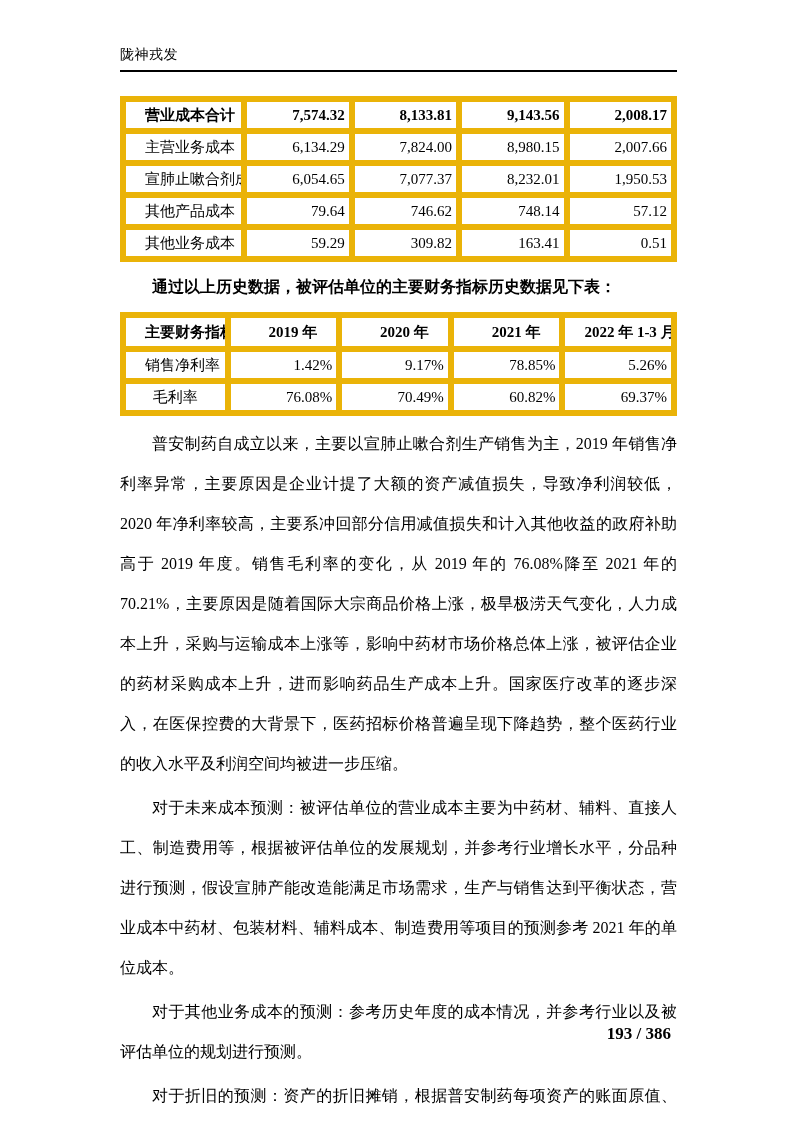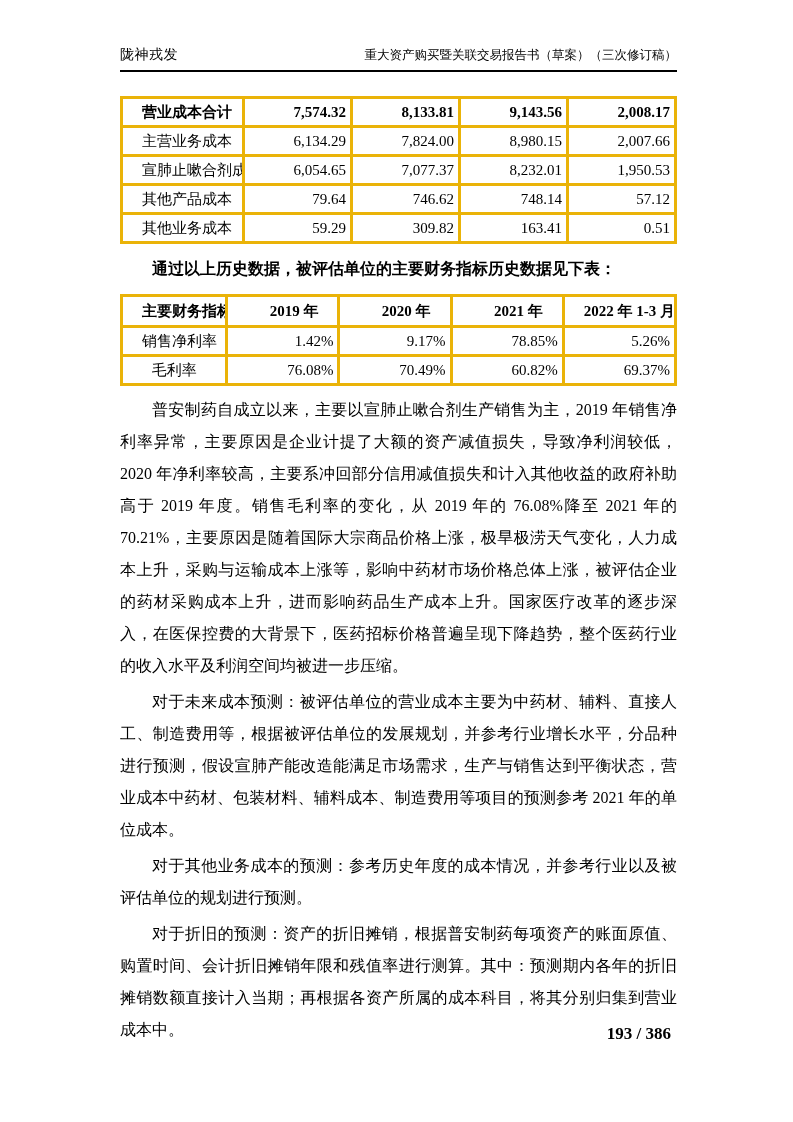--- a/index.html
+++ b/index.html
@@ -29,21 +29,21 @@
   .doc-header .right { font-size:12.5px; }
   
   table.fin {
     width:100%;
     border-collapse:collapse;
     table-layout:fixed;
     border:2px solid #000;
     font-size:15px;
   }
   table.fin td, table.fin th {
-    border:3px solid #eab308;
+    border:6px solid #eab308;
     height:26px;
     padding:0 19px;
     overflow:hidden;
     white-space:nowrap;
   }
   table.fin .label-cell { text-align:center; }
   table.fin .num-cell   { text-align:right; padding-right:4px; }
   table.fin thead th    { text-align:right; font-weight:bold; height:28px; }
   table.fin tr.bold-row td { font-weight:bold; }
   .cost-table      { margin-top:24px; }
@@ -53,41 +53,40 @@
     margin:12px 0 12px 0;
     font-size:16px;
     line-height:26px;
     text-indent:2em;
     font-weight:bold;
   }
   .body-text { margin-top:8px; }
   .body-text p {
     margin:0 0 4px 0;
     font-size:16px;
-    line-height:32px;
+    line-height:40px;
     text-align:justify;
     text-indent:2em;
   }
   
   .page-number {
     position:absolute;
     top:1024px;
     right:122px;
     font-size:17px;
     font-weight:bold;
   }
 </style>
 </head>
 <body>
 
 <div class="page">
 
   <header class="doc-header">
     <span class="left">陇神戎发</span>
-    <span class="right">重大资产购买暨关联交易报告书（草案）（三次修订稿）</span>
   </header>
 
   <table class="fin cost-table">
     <colgroup>
       <col style="width:22%">
       <col style="width:19.5%">
       <col style="width:19.5%">
       <col style="width:19.5%">
       <col style="width:19.5%">
     </colgroup>

